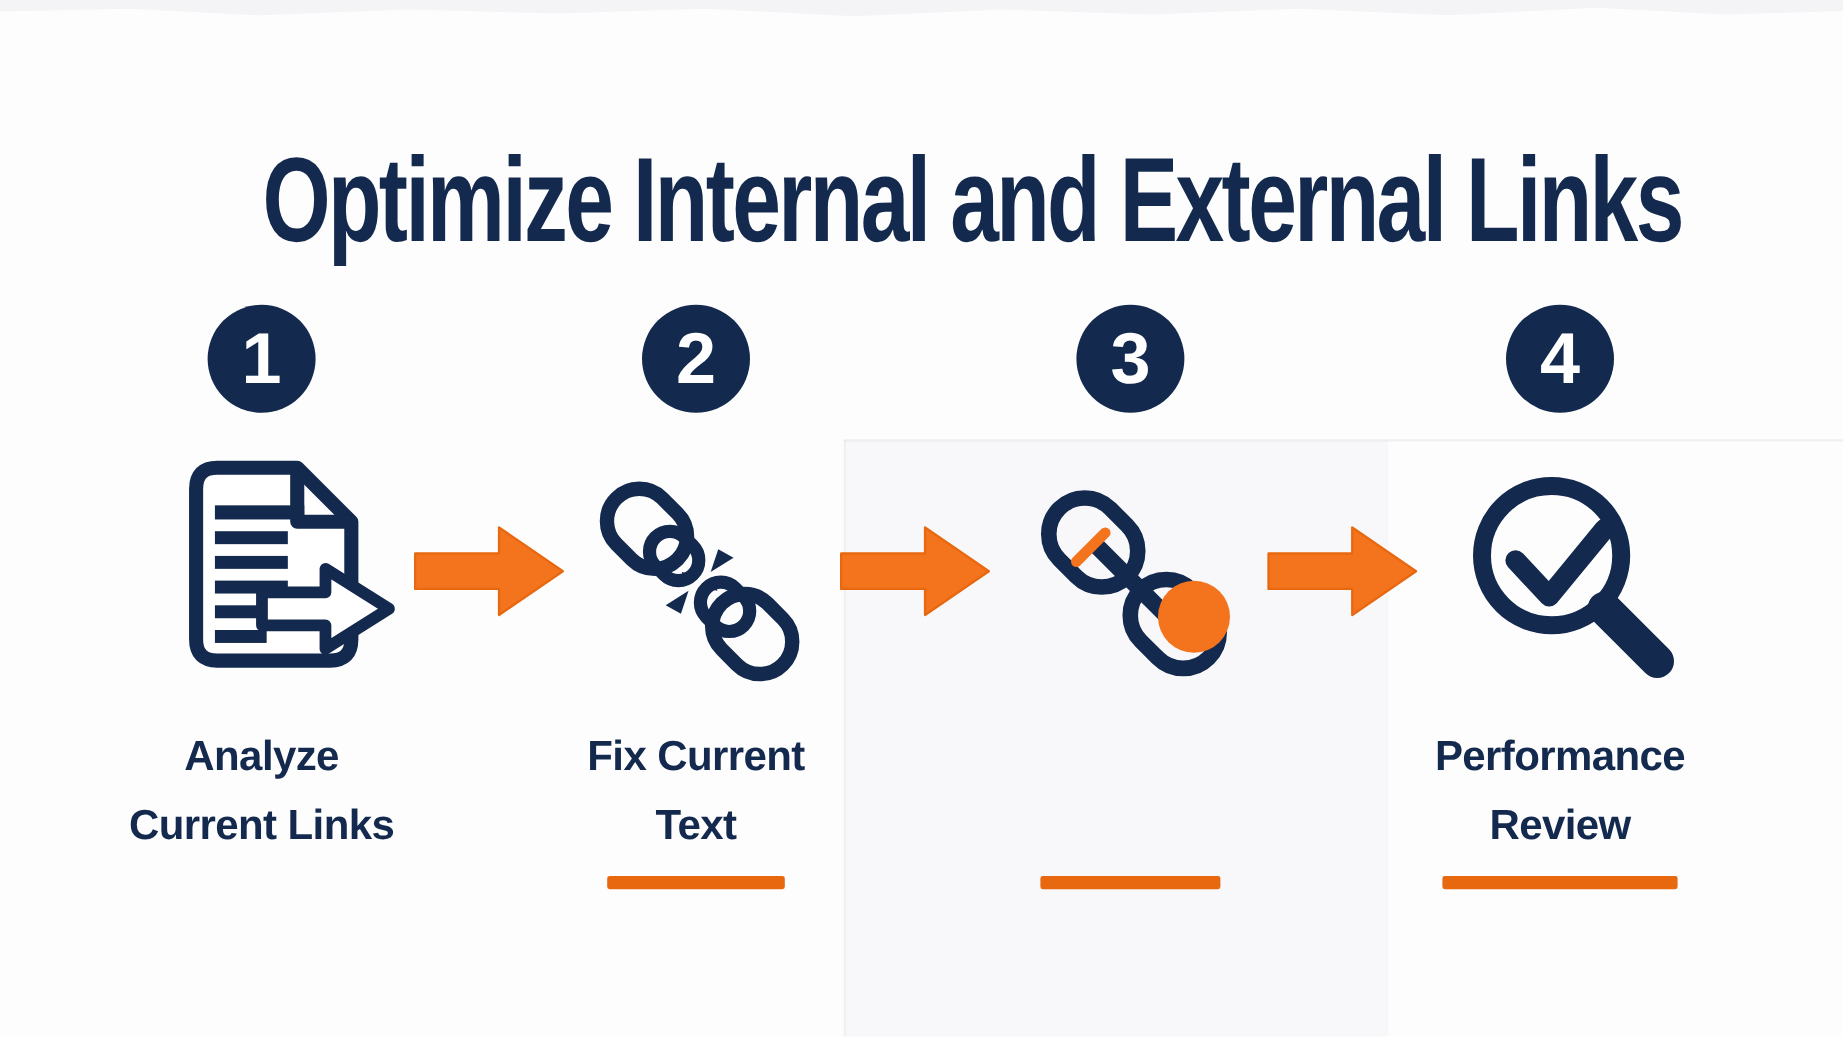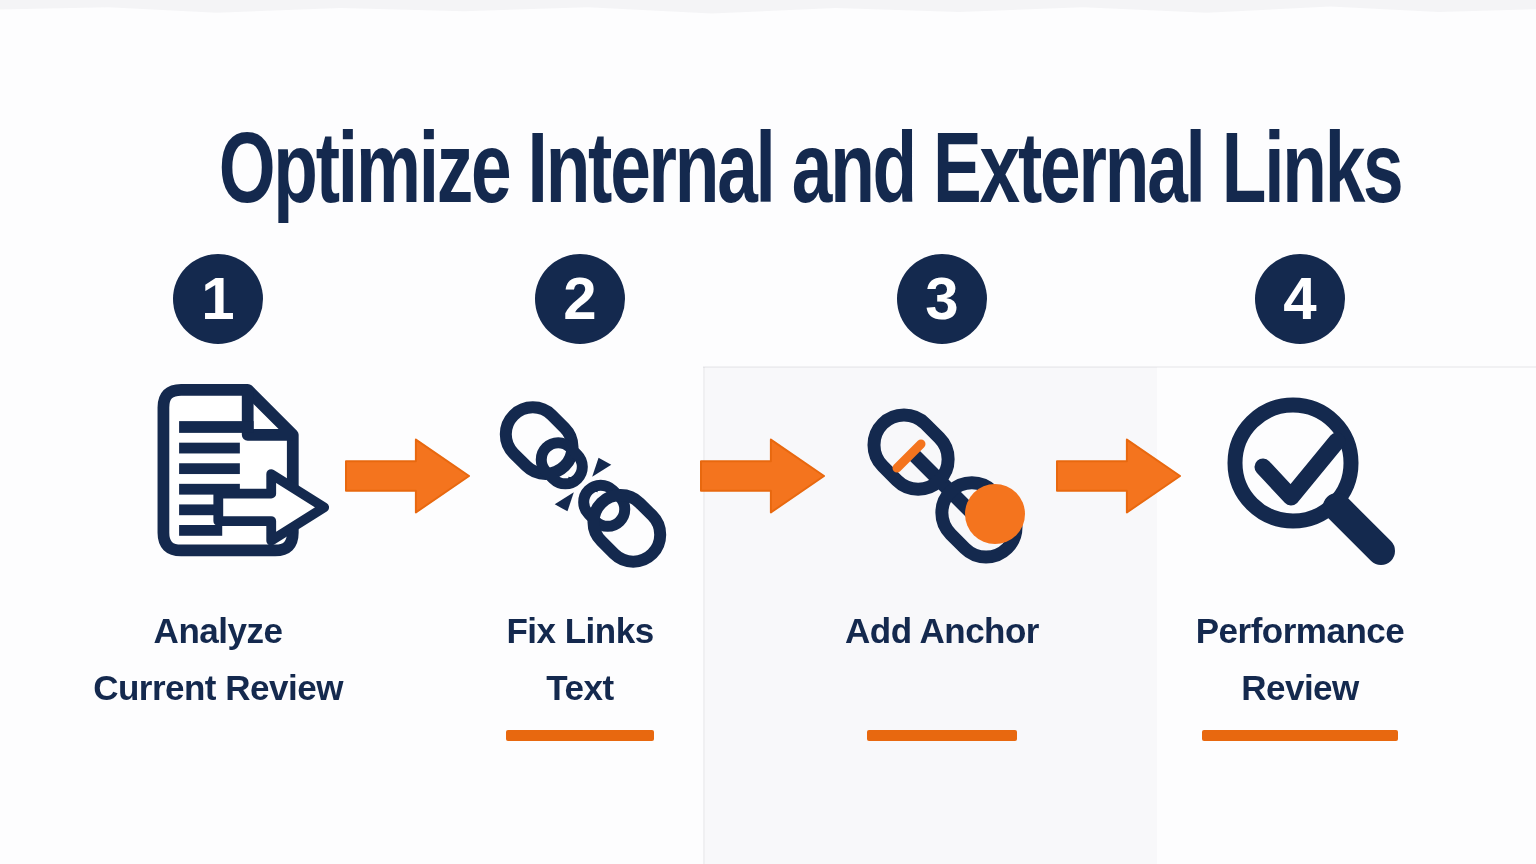--- a/index.html
+++ b/index.html
@@ -93,21 +93,21 @@
           <rect x="50" y="87" width="62" height="11"></rect>
           <rect x="50" y="108" width="62" height="11"></rect>
           <rect x="50" y="129" width="44" height="11"></rect>
           <rect x="50" y="150" width="44" height="11"></rect>
         </g>
         <path d="M90,118 H144 V98 L198,132 L144,166 V146 H90 Z" fill="#ffffff" stroke="var(--navy)" stroke-width="10" stroke-linejoin="round"></path>
       </svg>
     </div>
     <div class="label">
       <div>Analyze</div>
-      <div>Current Review</div>
+      <div>Current Links</div>
     </div>
   </div>
 
   <div class="flow-arrow fa1">
     <svg width="126" height="90" viewBox="0 0 128 90">
       <path d="M1,30 H72 V8 L126,45 L72,82 V60 H1 Z" fill="var(--orange)" stroke="var(--orange-dark)" stroke-width="2" stroke-linejoin="round"></path>
     </svg>
   </div>
 
   <div class="step s2">
@@ -126,21 +126,21 @@
           <g fill="var(--navy)">
             <polygon points="66,94 88,99 70,108"></polygon>
             <polygon points="134,106 112,101 130,92"></polygon>
             <polygon points="95,84 101,93 91,92"></polygon>
             <polygon points="105,116 99,107 109,108"></polygon>
           </g>
         </g>
       </svg>
     </div>
     <div class="label">
-      <div>Fix Links</div>
+      <div>Fix Current</div>
       <div>Text</div>
     </div>
     <div class="underline"></div>
   </div>
 
   <div class="flow-arrow fa2">
     <svg width="126" height="90" viewBox="0 0 128 90">
       <path d="M1,30 H72 V8 L126,45 L72,82 V60 H1 Z" fill="var(--orange)" stroke="var(--orange-dark)" stroke-width="2" stroke-linejoin="round"></path>
     </svg>
   </div>
@@ -154,21 +154,20 @@
         <g transform="rotate(-45,100,100)" fill="none" stroke="var(--navy)">
           <path d="M100,52 V148" stroke-width="14"></path>
           <rect x="70" y="12" width="60" height="80" rx="30" stroke-width="13"></rect>
           <rect x="70" y="108" width="60" height="80" rx="30" stroke-width="13"></rect>
         </g>
         <path d="M52,82 L76,58" stroke="var(--orange)" stroke-width="9" stroke-linecap="round" fill="none"></path>
         <circle cx="150" cy="128" r="30" fill="var(--orange)"></circle>
       </svg>
     </div>
     <div class="label">
-      <div>Add Anchor</div>
     </div>
     <div class="underline"></div>
   </div>
 
   <div class="flow-arrow fa3">
     <svg width="126" height="90" viewBox="0 0 128 90">
       <path d="M1,30 H72 V8 L126,45 L72,82 V60 H1 Z" fill="var(--orange)" stroke="var(--orange-dark)" stroke-width="2" stroke-linejoin="round"></path>
     </svg>
   </div>
 

